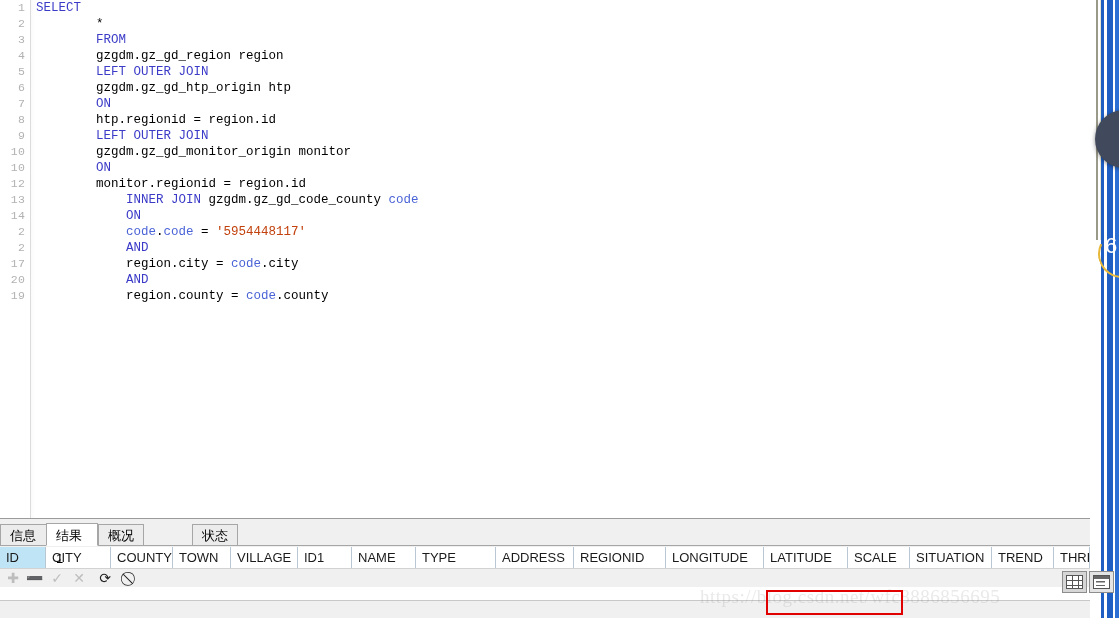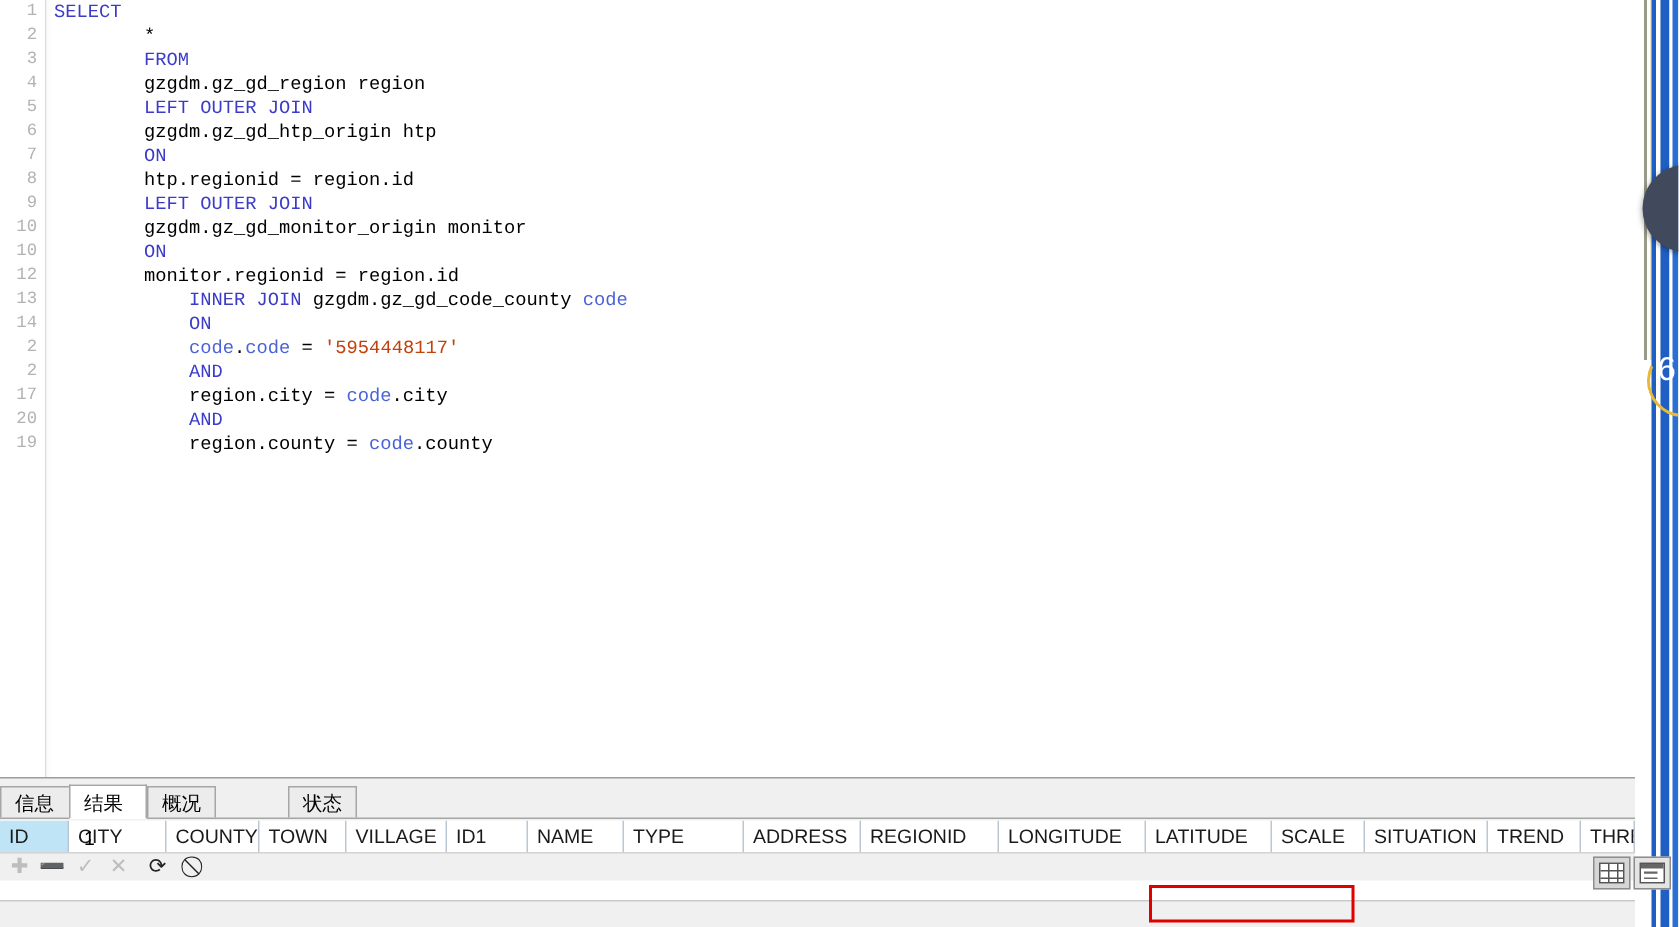--- a/index.html
+++ b/index.html
@@ -383,20 +383,21 @@
         <div class="tbicon on" style="left: 96px;">⟳</div>
         <div class="tbicon on" style="left: 122px;">⃠</div>
       </div>
 
     <div id="grid-blank"></div>
 
   </div>
 
   <div id="qtime-box"></div>
 
+  <div id="watermark">https://blog.csdn.net/wfc8886856695</div>
 
 <div class="viewbtn pressed" style="left: 1062px;">
       <div class="vb-grid-inner"></div>
     </div>
     <div class="viewbtn" style="left: 1089px;">
       <div class="vb-form-inner"></div>
     </div>
   </div>
 
 </body></html>

